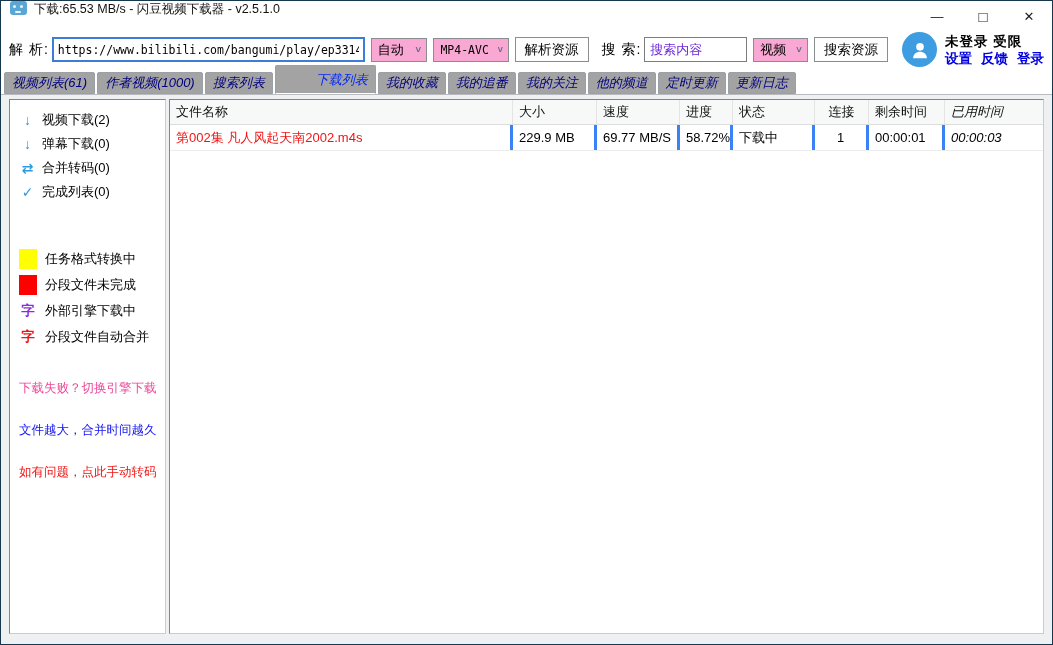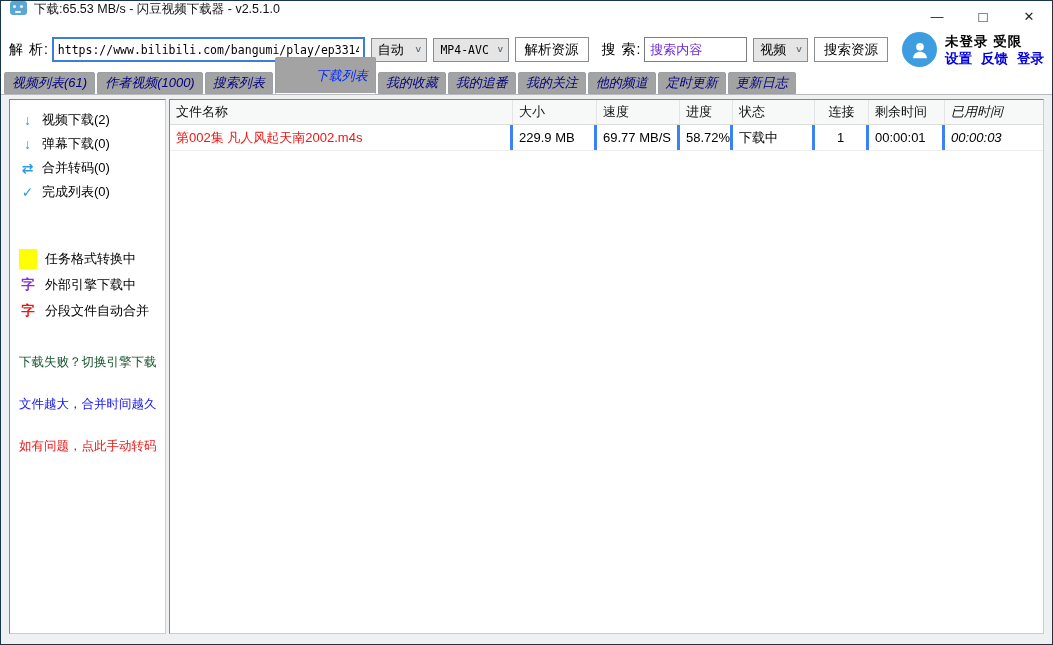--- a/index.html
+++ b/index.html
@@ -23,21 +23,21 @@
   .win-btn.max { font-size:15px; }
   
   .toolbar { height:37px; display:flex; align-items:center; padding:0 8px; background:#fff; flex:0 0 auto; }
   .tb-label { font-size:14px; letter-spacing:1px; margin-right:3px; white-space:nowrap; }
   .url-input {
     width:322px; height:25px; border:2px solid #3b7dd8; background:#fff;
     font-family:"DejaVu Sans Mono","Liberation Mono",monospace; font-size:11.5px;
     padding:0 4px; color:#000; outline:none;
   }
   .combo {
-    height:24px; border:1px solid #8a8d90; background:#e5e5e5; display:flex; align-items:center;
+    height:24px; border:1px solid #8a8d90; background:#f9a8d4; display:flex; align-items:center;
     padding:0 4px 0 6px; margin-left:6px; cursor:default; white-space:nowrap;
   }
   .combo .chev { color:#5a6b7a; font-size:11px; margin-left:auto; padding-left:8px; transform:scaleY(.8); }
   .combo.mode { width:58px; }
   .combo.format { width:77px; font-family:"DejaVu Sans Mono","Liberation Mono",monospace; font-size:11.5px; }
   .combo.stype { width:56px; }
   .tb-btn {
     height:25px; border:1px solid #8a8d90; background:#fdfdfd; padding:0 9px; margin-left:6px;
     font-size:13.5px; display:flex; align-items:center; cursor:default; white-space:nowrap;
   }
@@ -49,21 +49,21 @@
   .acct-status { font-weight:bold; font-size:13.5px; color:#000; letter-spacing:1px; }
   .acct-links { font-weight:bold; font-size:13.5px; color:#0000e0; display:flex; gap:9px; }
   .acct-links span { cursor:default; }
   
   .tabstrip { height:26px; display:flex; align-items:flex-end; padding-left:3px; background:#fff; flex:0 0 auto; position:relative; }
   .tab {
     height:22px; display:flex; align-items:center; padding:0 7px; margin-right:2px;
     border:1px solid #9aa0a6; border-radius:2px 2px 0 0; background:#a3a3a3;
     color:#00007d; font-size:13px; cursor:default; white-space:nowrap;font-style:italic;
   }
-  .tab.active { height:37px; color:#0026ff; border-bottom-color:#fff; z-index:2;padding-left:40px; }
+  .tab.active { height:29px; color:#0026ff; border-bottom-color:#fff; z-index:2;padding-left:40px; }
   
   .content { flex:1 1 auto; background:#eef0f1; border-top:1px solid #b8bcc0; display:flex; padding:4px 8px 10px 8px; gap:3px; }
   .panel { background:#fff; border:1px solid; border-color:#7f858c #c9ccd0 #c9ccd0 #7f858c; }
   .sidebar { width:157px; flex:0 0 auto; padding:8px 0 0 9px; overflow:hidden; }
   .side-item { display:flex; align-items:center; height:24px; cursor:default; }
   .side-ico { width:17px; text-align:center; color:#2e9bdf; font-size:14px; font-weight:bold; margin-right:6px; }
   .side-label { font-size:13px; color:#000; }
   .legend { margin-top:42px; }
   .legend-row { display:flex; align-items:center; height:26px; }
   .swatch { width:18px; height:20px; margin-right:8px; flex:0 0 auto; }
@@ -166,31 +166,35 @@
         <span class="side-ico">✓</span>
         <span class="side-label">完成列表(0)</span>
       </div>
 
       <div class="legend">
         <div class="legend-row">
           <span class="swatch" style="background:#ffff00"></span>
           <span class="legend-label">任务格式转换中</span>
         </div>
         <div class="legend-row">
+          <span class="swatch" style="background:#ff0000"></span>
+          <span class="legend-label">分段文件未完成</span>
+        </div>
+        <div class="legend-row">
           <span class="glyph" style="color:#8a2be2">字</span>
           <span class="legend-label">外部引擎下载中</span>
         </div>
         <div class="legend-row">
           <span class="glyph" style="color:#f01414">字</span>
           <span class="legend-label">分段文件自动合并</span>
         </div>
       </div>
 
       <div class="hints">
-        <div class="hint" style="color:#14532d">下载失败？切换引擎下载</div>
+        <div class="hint" style="color:#ec4899">下载失败？切换引擎下载</div>
         <div class="hint" style="color:#1414f0">文件越大，合并时间越久</div>
         <div class="hint" style="color:#f01414">如有问题，点此手动转码</div>
       </div>
     </div>
 
     <div class="panel grid">
       <div class="thead">
         <div class="th c-name">文件名称</div>
         <div class="th c-size">大小</div>
         <div class="th c-speed">速度</div>

